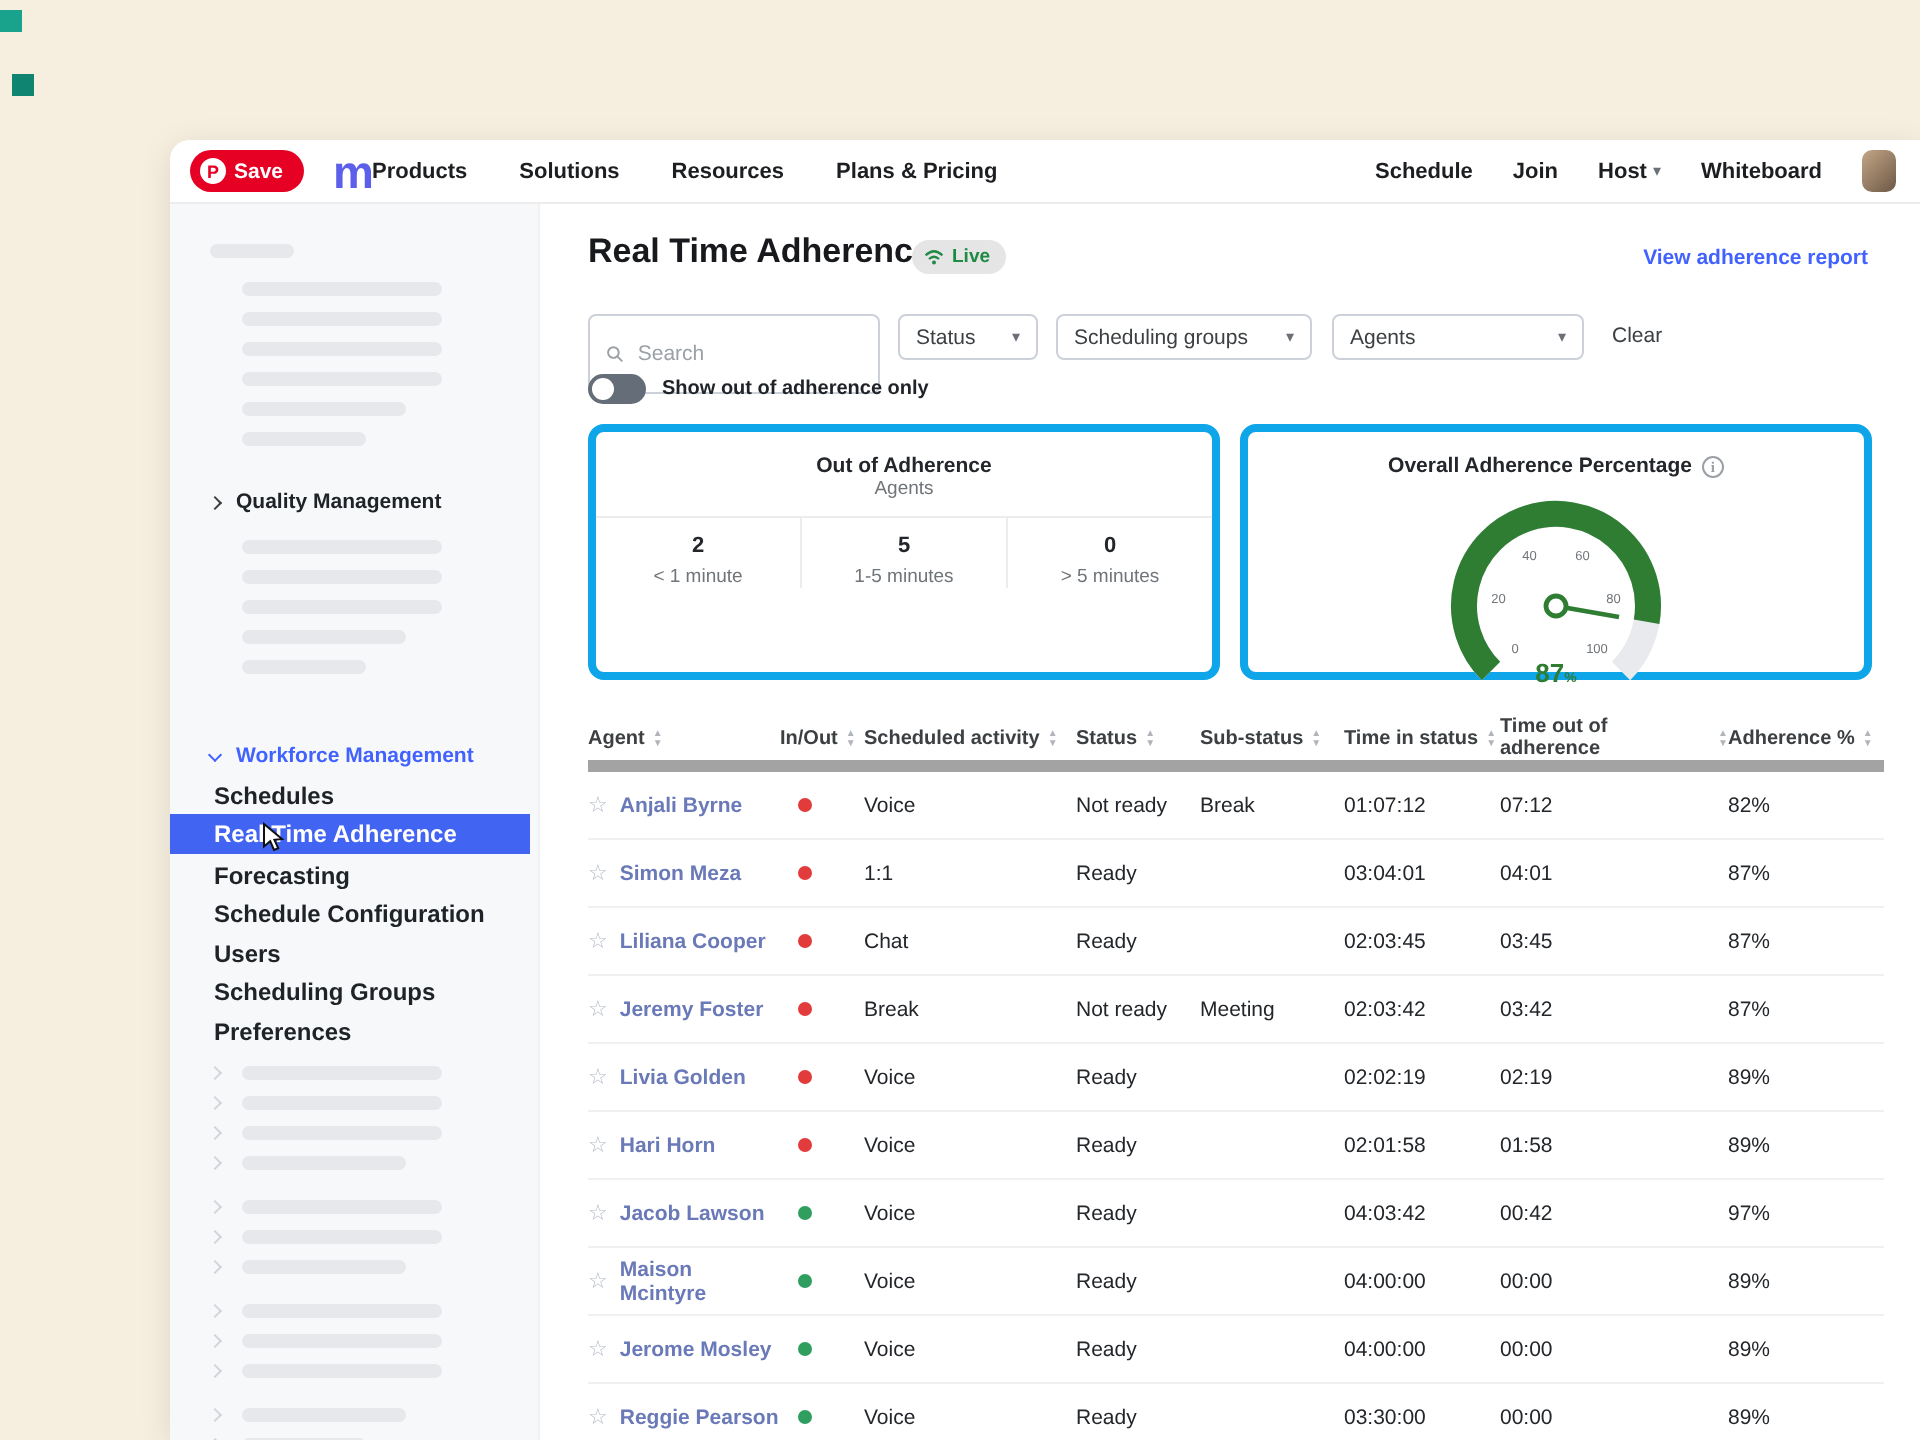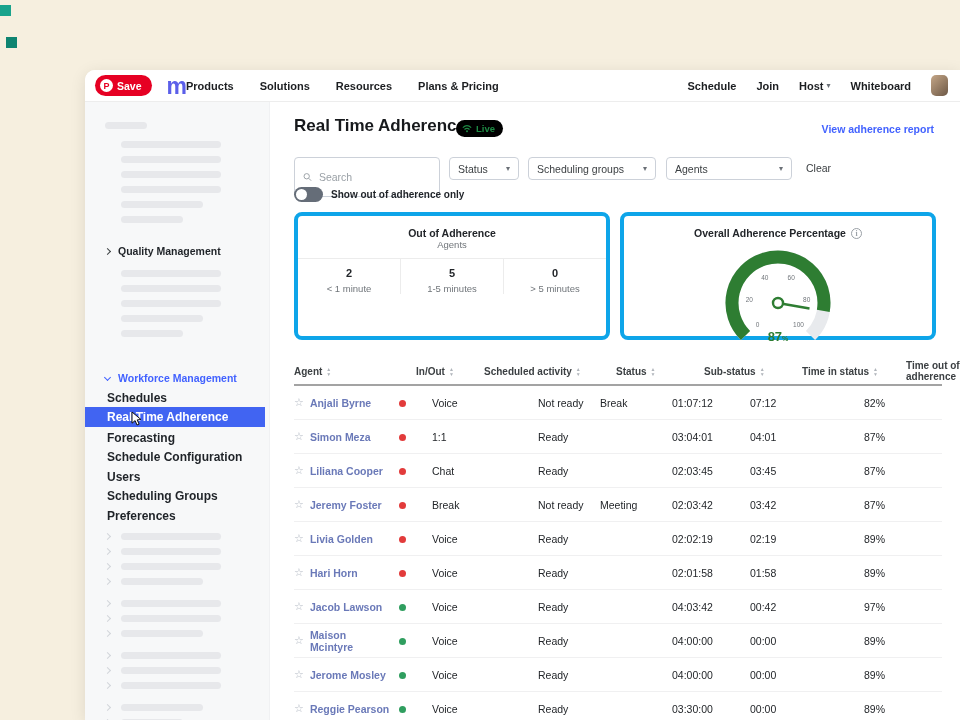--- a/index.html
+++ b/index.html
@@ -43,21 +43,21 @@
   .chev.down{transform:rotate(45deg);margin-top:-2px;}
   .chev.bluec{border-color:#4262ff;}
   .subitem{position:absolute;left:0;width:180px;height:20px;display:flex;align-items:center;
            padding-left:22px;font-size:12px;color:#1f2328;font-weight:600;cursor:pointer;}
   .subitem.active{background:#4164f2;color:#fff;}
   .cursor{position:absolute;left:46px;top:309px;z-index:3;}
 
   
   .main{position:absolute;left:185px;top:32px;width:690px;height:618px;background:#fff;}
   .title{position:absolute;left:24px;top:14px;font-size:17px;font-weight:700;color:#17191c;}
-  .live{position:absolute;left:186px;top:18px;height:17px;background:#000000;border-radius:9px;
+  .live{position:absolute;left:186px;top:18px;height:17px;background:#e5e5e5;border-radius:9px;
         display:flex;align-items:center;gap:4px;padding:0 8px 0 6px;
         font-size:9.5px;font-weight:700;color:#1e8a44;}
   .report{position:absolute;right:26px;top:21px;font-size:10.5px;font-weight:600;color:#4262ff;cursor:pointer;}
 
   .search{position:absolute;left:24px;top:55px;width:146px;height:40px;border:1px solid #ccd1d9;
           border-radius:4px;display:flex;align-items:center;gap:5px;padding:0 8px;background:#fff;}
   .search input{border:none;outline:none;width:100%;font-size:10.5px;color:#333;background:transparent;
           font-family:"Liberation Sans","DejaVu Sans",sans-serif;}
   .search input::placeholder{color:#9aa0a6;}
   .dd{position:absolute;top:55px;height:23px;border:1px solid #ccd1d9;border-radius:4px;background:#fff;
@@ -88,21 +88,21 @@
   .ooa-col .v{font-size:11px;font-weight:700;color:#23262a;}
   .ooa-col .l{font-size:9.5px;color:#70757a;margin-top:4px;}
   .gtitle{display:flex;align-items:center;justify-content:center;gap:5px;margin-top:11px;}
   .info{width:11px;height:11px;border:1px solid #9aa0a6;border-radius:50%;color:#9aa0a6;font-size:7.5px;
         display:inline-flex;align-items:center;justify-content:center;font-family:"Liberation Serif",serif;}
   .gaugebox{display:flex;justify-content:center;margin-top:2px;}
 
   
   .table{position:absolute;left:24px;top:256px;width:648px;}
   .thead,.trow{display:grid;grid-template-columns:96px 42px 106px 62px 72px 78px 114px 78px;align-items:center;}
-  .thead{height:28px;border-bottom:2px solid #a3a3a3;gap:26px;}
+  .thead{height:28px;border-bottom:6px solid #a3a3a3;}
   .th{font-size:10px;font-weight:700;color:#3c4043;display:flex;align-items:center;gap:4px;cursor:pointer;}
   .sort{display:inline-flex;flex-direction:column;font-size:5px;line-height:4px;color:#b0b5bb;gap:1px;}
   .trow{height:34px;border-bottom:1px solid #f0f0f1;font-size:10.5px;color:#23262a;}
   .agentcell{display:flex;align-items:center;gap:6px;}
   .star{color:#b6bcc6;font-size:11px;cursor:pointer;}
   .aname{color:#6a79b8;font-weight:600;font-size:10.5px;cursor:pointer;}
   .dot{width:7px;height:7px;border-radius:50%;display:inline-block;margin-left:9px;}
   .dot.red{background:#e23b3b;}
   .dot.green{background:#2f9e5f;}
 </style>

